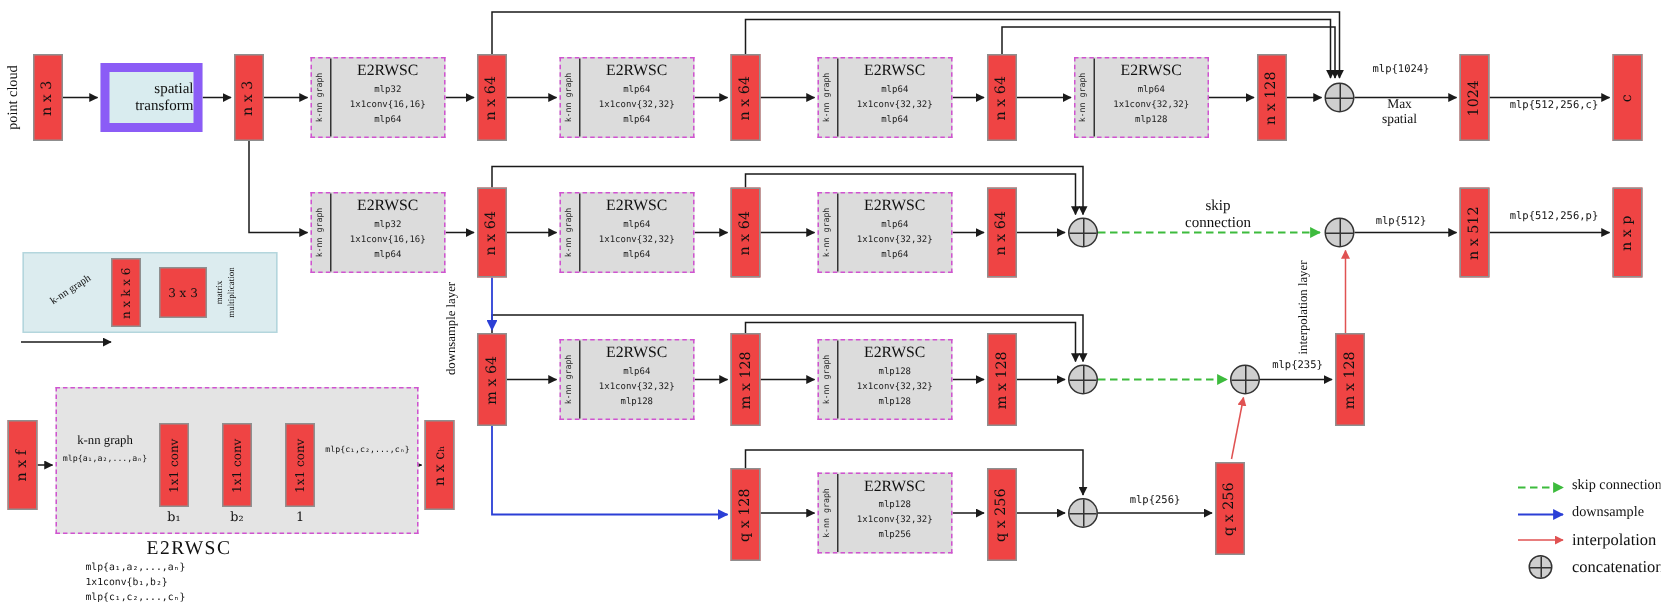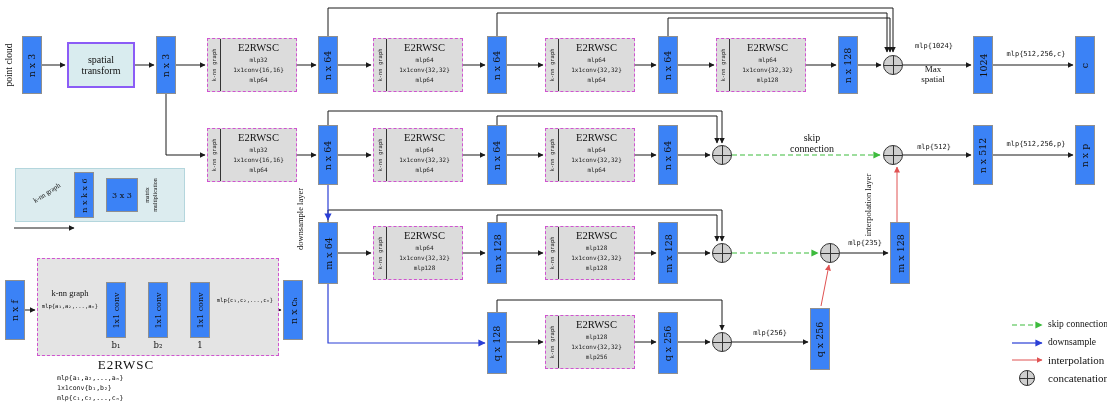--- a/index.html
+++ b/index.html
@@ -1,29 +1,29 @@
 <!DOCTYPE html>
 <html><head>
 <meta charset="utf-8">
 <style>
   * { margin:0; padding:0; box-sizing:border-box; }
   body { background:#ffffff; font-family:"Liberation Serif", serif; }
   .canvas { position:relative; width:1107px; height:409px; background:#fff; overflow:hidden; }
   svg.wires { position:absolute; left:0; top:0; width:1107px; height:409px; }
-  .dim { position:absolute; background:#3b82f6; border:1px solid #8f8f8f; display:flex; align-items:center; justify-content:center; }
+  .dim { position:absolute; background:#ef4444; border:1px solid #8f8f8f; display:flex; align-items:center; justify-content:center; }
   .dim span { transform:rotate(-90deg); white-space:nowrap; font:9.5px "DejaVu Serif", serif; color:#111; }
   .dim.h span { transform:none; }
   .dim.small span { font-size:8px; }
   .block { position:absolute; background:#dcdcdc; border:1px dashed #d053d0; display:flex; }
   .strip { width:13px; border-right:1px solid #333; display:flex; align-items:center; justify-content:center; }
   .strip span { transform:rotate(-90deg); white-space:nowrap; font:5.5px "DejaVu Sans Mono", monospace; color:#222; }
   .bbody { flex:1; text-align:center; padding-top:3px; overflow:hidden; }
   .btitle { font:10.5px "Liberation Serif", serif; color:#111; }
   .blines { margin-top:2px; font:6px "DejaVu Sans Mono", monospace; line-height:1.7; color:#222; }
-  .spatialbox { position:absolute; background:#d9ecef; border:2px solid #8b5cf6; display:flex; align-items:center; justify-content:center; text-align:center; font:10px "Liberation Serif", serif; color:#111; }
+  .spatialbox { position:absolute; background:#d9ecef; border:6px solid #8b5cf6; display:flex; align-items:center; justify-content:center; text-align:right; font:10px "Liberation Serif", serif; color:#111; }
   .panel { position:absolute; background:#dcecef; border:1px solid #b4d6dd; }
   .pinkbox { position:absolute; background:#e4e4e4; border:1px dashed #d053d0; }
   .oplus { position:absolute; width:20px; height:20px; border-radius:50%; background:#cfcfcf; border:1px solid #333; }
   .oplus::before, .oplus::after { content:""; position:absolute; background:#333; }
   .oplus::before { left:50%; top:0; bottom:0; width:1px; margin-left:-.5px; }
   .oplus::after { top:50%; left:0; right:0; height:1px; margin-top:-.5px; }
   .oplus.sm { width:16px; height:16px; }
   .mono { position:absolute; font:7px "DejaVu Sans Mono", monospace; text-align:center; color:#111; }
   .serif { position:absolute; font:10px "Liberation Serif", serif; text-align:center; color:#111; }
   .rotbox { transform:rotate(-90deg); line-height:1.25; }
@@ -189,21 +189,21 @@
   </div>
   <div class="dim" style="left:838px;top:36px;width:20px;height:58px">
       <span>n x 128</span>
     </div>
   <div class="oplus" style="left:883px;top:55px"></div>
   <div class="mono" style="left:903px;top:42px;width:62px">mlp{1024}</div>
   <div class="serif" style="left:915px;top:64px;width:36px;font-size:9px">Max spatial</div>
   <div class="dim" style="left:973px;top:36px;width:20px;height:58px">
       <span>1024</span>
     </div>
-  <div class="mono" style="left:996px;top:50px;width:80px">mlp{512,256,c}</div>
+  <div class="mono" style="left:996px;top:66px;width:80px">mlp{512,256,c}</div>
   <div class="dim" style="left:1075px;top:36px;width:20px;height:58px">
       <span>c</span>
     </div>
 
   <div class="block" style="left:207px;top:128px;width:90px;height:54px">
     <div class="strip">
         <span>k-nn graph</span>
       </div>
     <div class="bbody">
         <div class="btitle">E2RWSC</div>

